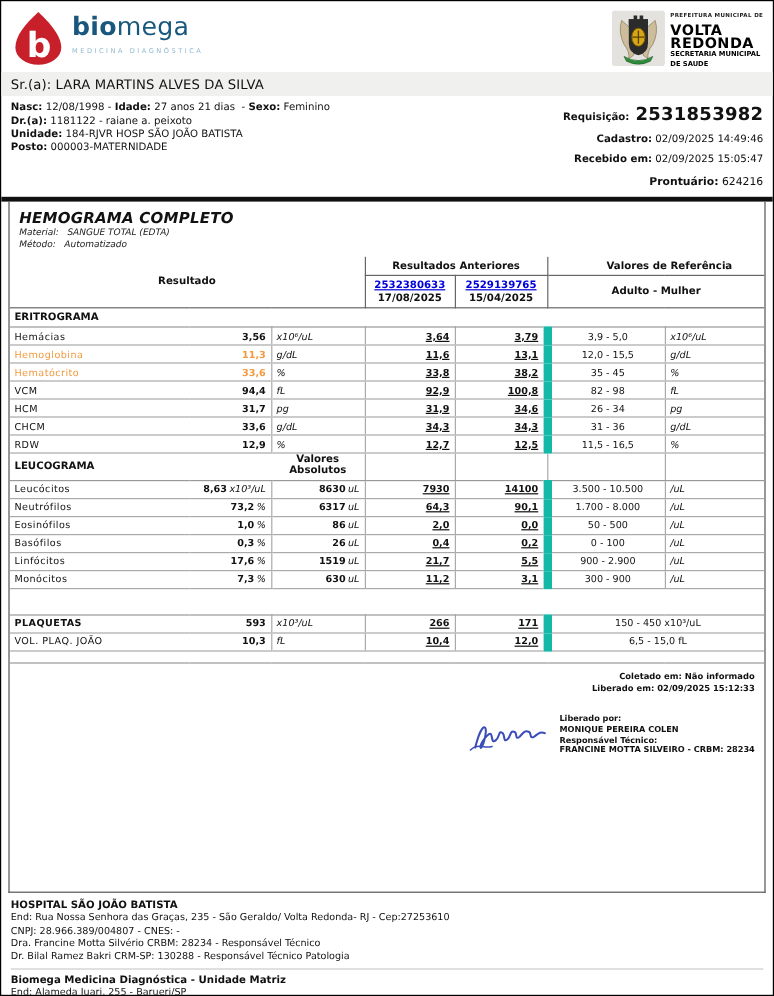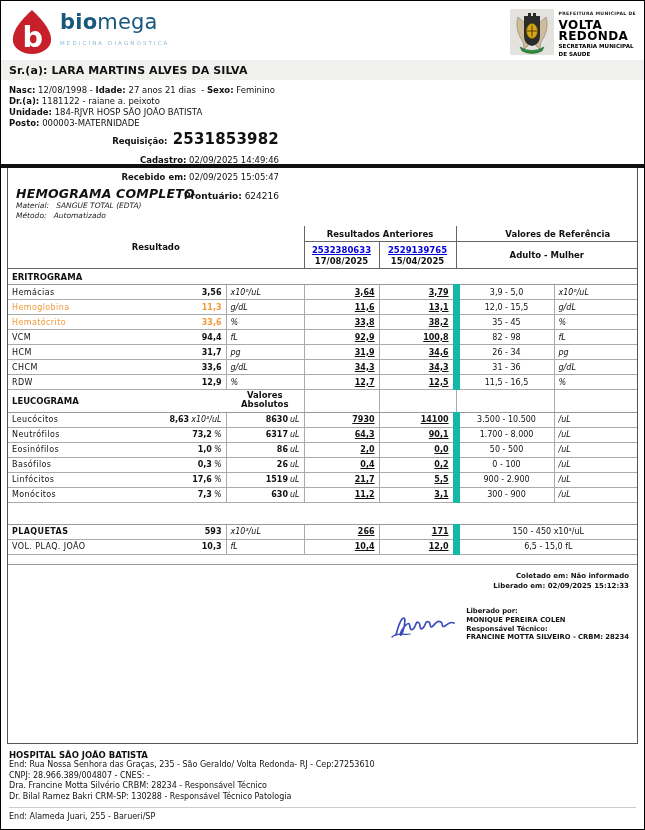--- a/index.html
+++ b/index.html
@@ -14,39 +14,39 @@
   .wm-bold { font-weight:bold; }
   .wm-tag { font-size:5.5px; color:#8fb8cf; letter-spacing:2.1px; margin-top:1px; }
   .pref { display:flex; gap:5px; align-items:flex-start; }
   .pref-text { line-height:10px; }
   .pref-l1 { font-size:4.6px; font-weight:bold; color:#222; letter-spacing:0.3px; margin-bottom:1px; }
   .pref-big { font-size:12px; font-weight:900; letter-spacing:0.4px; line-height:11px; color:#000; }
   .pref-sm { font-size:5.6px; font-weight:bold; color:#000; line-height:6.5px; margin-top:1px; }
   .crest-bg { background:#e3e2de; border-radius:2px; }
 
   
-  .strip { background:#f0f0ee; padding:4px 8px 3px; font-size:11px; font-weight:bold; letter-spacing:0.1px; }
-
-  
-  .info { display:flex; padding:5px 8px 0 8px; height:84px;flex-direction:column; }
+  .strip { background:#f0f0ee; padding:4px 8px 3px; font-size:11px; font-weight:normal; letter-spacing:0.1px; }
+
+  
+  .info { display:flex; padding:5px 8px 0 8px; height:84px; }
   .info-left { flex:1; font-size:8.5px; line-height:11px; }
   .info-line { white-space:pre-wrap; }
   .bl { font-weight:bold; }
   .info-right { width:270px; text-align:right; }
   .req-line { margin-top:0; }
   .req-label { font-size:8.5px; font-weight:bold; }
   .req-num { font-size:15px; font-weight:bold; letter-spacing:0.2px; }
   .meta-line { font-size:8.5px; margin-top:7px; white-space:pre-wrap; }
   .meta-line.pront { font-size:9px; margin-top:9px; }
 
   .blackbar { height:4px; background:#101010; width:100%; }
 
   
   .rbox { margin:0 6px; height:576px; border:1px solid #555; border-top:none; overflow:hidden; }
-  .exam-head { padding:18px 8px 5px; }
+  .exam-head { padding:6px 8px 5px; }
   .exam-title { font-size:12.5px; font-weight:bold; font-style:italic; letter-spacing:0.2px; }
   .exam-sub { font-size:7.5px; font-style:italic; line-height:10px; white-space:pre-wrap; color:#222; }
 
   table.results { width:100%; border-collapse:collapse; font-size:8px; table-layout:fixed; }
   table.results th, table.results td { padding:2.5px 4px; overflow:hidden; }
   thead th.h { font-size:8.5px; font-weight:bold; text-align:center; border:1px solid #666; border-top:none; }
   thead th.res { border-left:none; vertical-align:middle; }
   thead th.lastcol { border-right:none;padding-left:26px; }
   thead td.h2 { border:1px solid #666; border-top:none; text-align:center; font-weight:bold; font-size:8.5px; vertical-align:middle; }
   thead td.h2.lastcol { border-right:none; }
@@ -351,18 +351,19 @@
 
   <div class="foot">
     <div class="foot-title">HOSPITAL SÃO JOÃO BATISTA</div>
     <div id="hospital-lines">
         <div class="foot-line">End: Rua Nossa Senhora das Graças, 235 - São Geraldo/ Volta Redonda- RJ - Cep:27253610</div>
         <div class="foot-line">CNPJ: 28.966.389/004807 - CNES: -</div>
         <div class="foot-line">Dra. Francine Motta Silvério CRBM: 28234 - Responsável Técnico</div>
         <div class="foot-line">Dr. Bilal Ramez Bakri CRM-SP: 130288 - Responsável Técnico Patologia</div>
       </div>
     <div class="foot-div"></div>
+    <div class="foot-title">Biomega Medicina Diagnóstica - Unidade Matriz</div>
     <div id="matrix-lines">
         <div class="foot-line">End: Alameda Juari, 255 - Barueri/SP</div>
       </div>
   </div>
 
 </div>
 
 </body></html>

